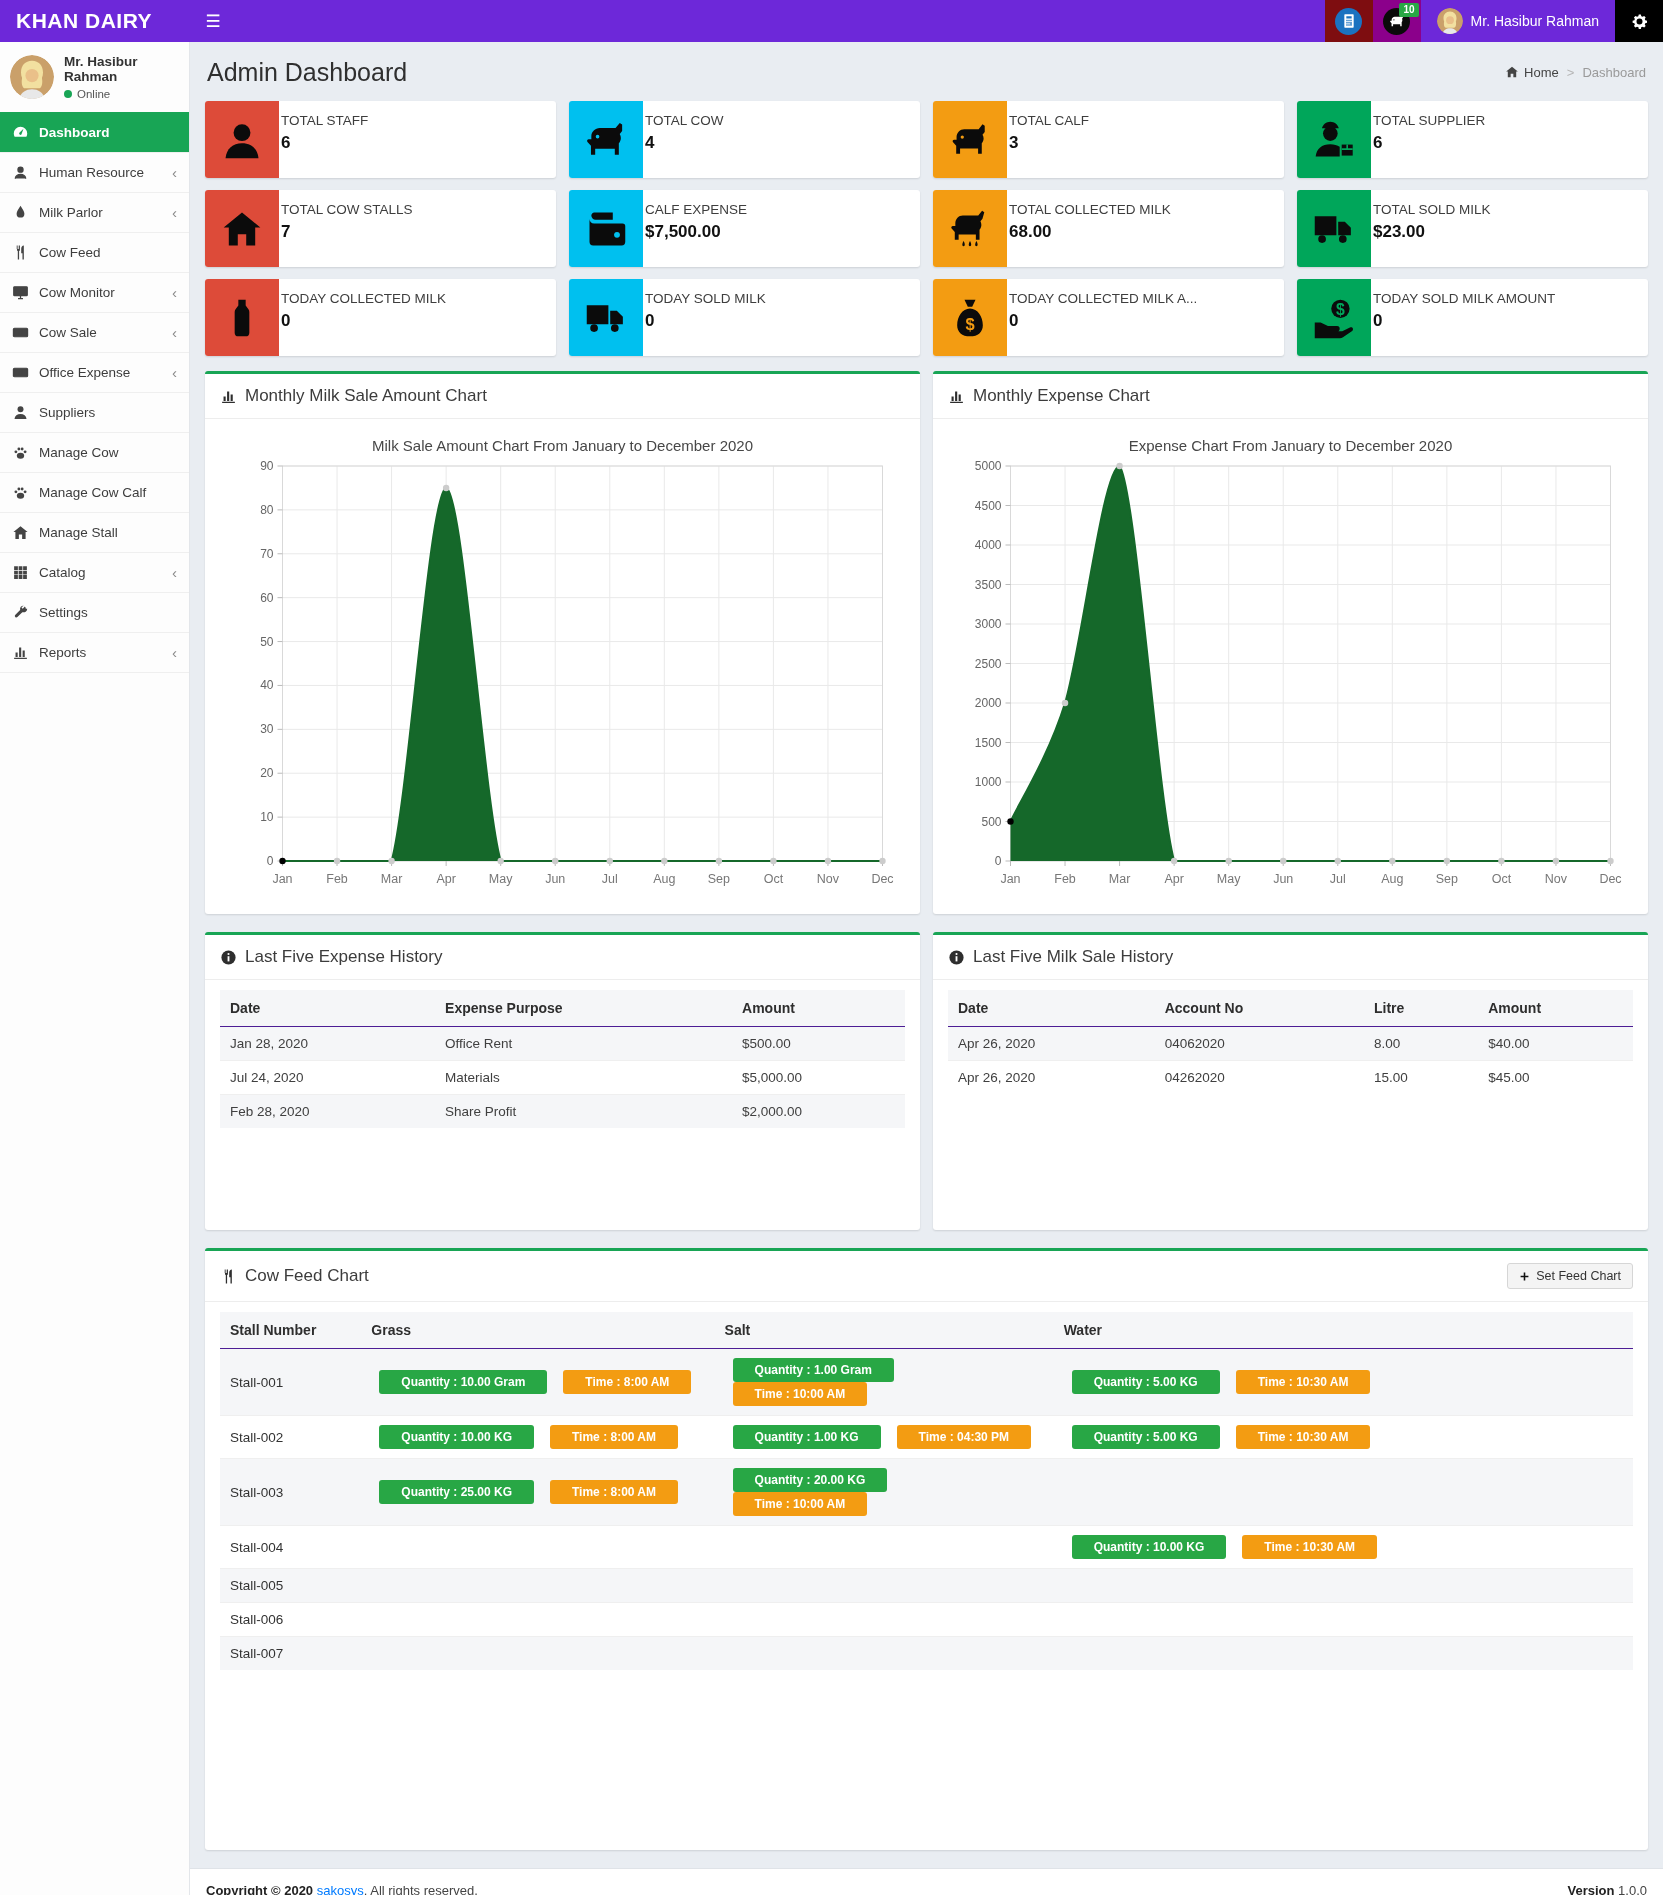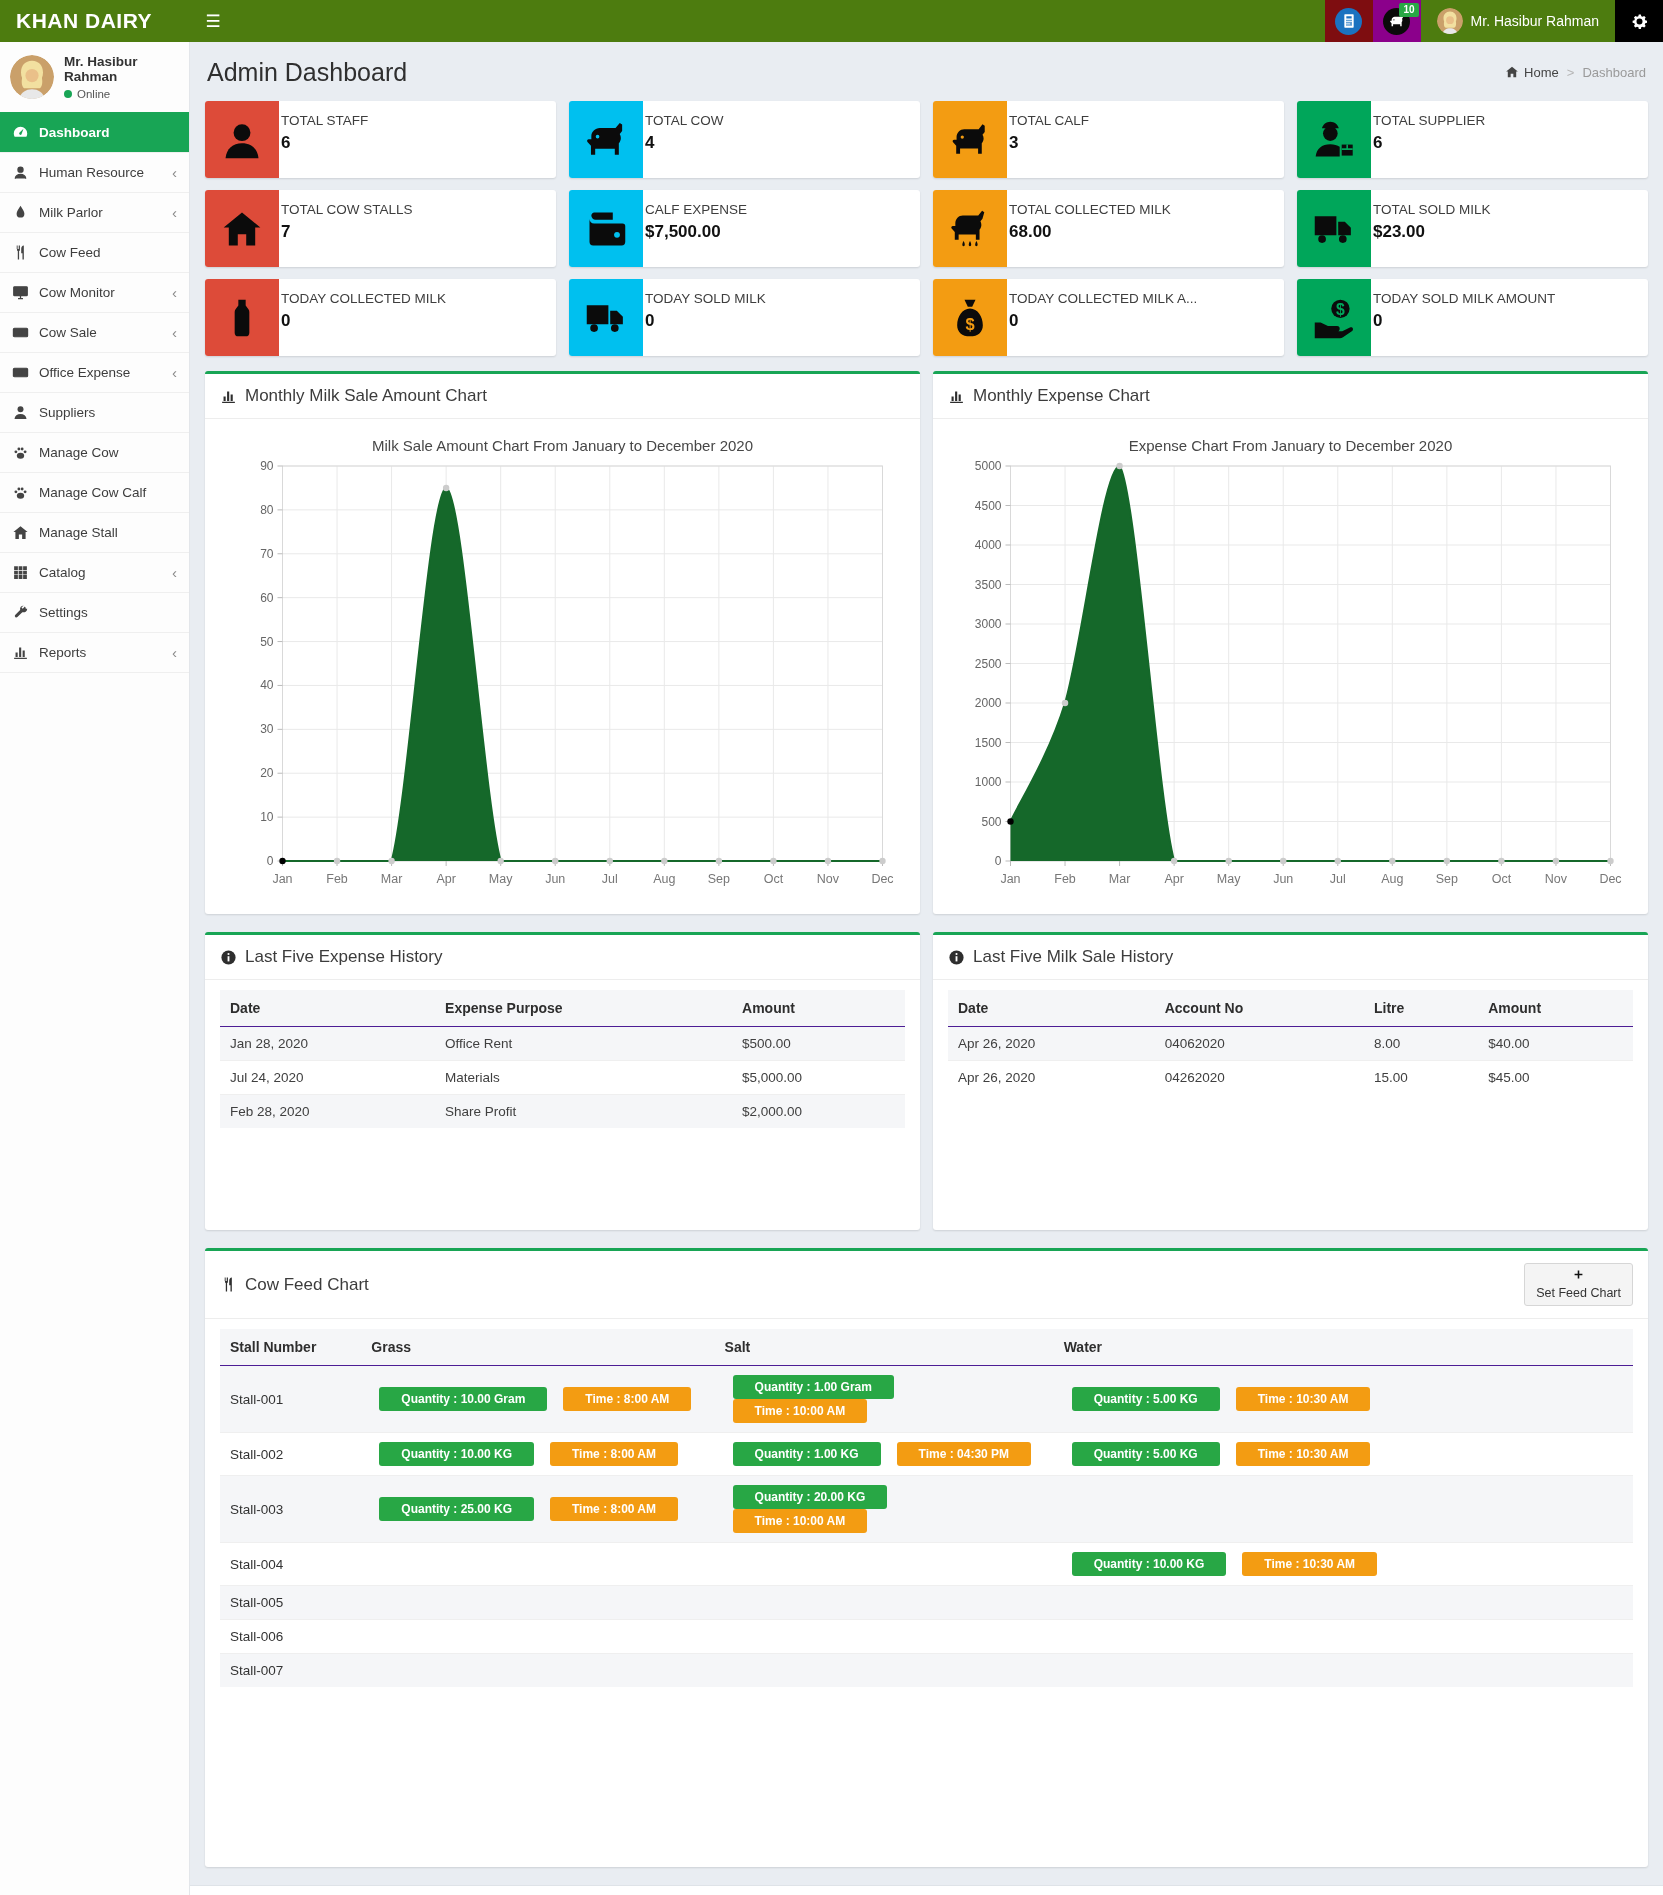--- a/index.html
+++ b/index.html
@@ -1,20 +1,20 @@
 <!DOCTYPE html>
 <html><head>
 <meta charset="utf-8">
 <style>
   * { margin:0; padding:0; box-sizing:border-box; }
   html,body { background:#e9edf2; font-family:"Liberation Sans", sans-serif; }
   body { width:1663px; min-height:1895px; margin:0 auto; }
 
   
-  .navbar { height:42px; background:#4d7c0f; display:flex; align-items:stretch; color:#fff; }
+  .navbar { height:42px; background:#6d28d9; display:flex; align-items:stretch; color:#fff; }
   .brand { width:190px; display:flex; align-items:center; padding-left:16px;
            font-size:21px; font-weight:bold; letter-spacing:.5px; }
   .hamburger { width:46px; display:flex; align-items:center; justify-content:center;
                font-size:17px; cursor:pointer; }
   .nav-spacer { flex:1; }
   .nav-box { width:48px; display:flex; align-items:center; justify-content:center; position:relative; cursor:pointer; }
   .nav-box.maroon { background:#7e0d10; }
   .nav-box.purple { background:#8b008b; }
   .nav-box.black  { background:#000; }
   .nav-circle { width:27px; height:27px; border-radius:50%; display:flex; align-items:center; justify-content:center; }
@@ -70,21 +70,21 @@
   .row2 { display:grid; grid-template-columns:1fr 1fr; gap:13px; margin-top:15px; }
   .card { background:#fff; border-radius:3px; border-top:3px solid #18a555; box-shadow:0 1px 2px rgba(0,0,0,.12); }
   .card-head { display:flex; align-items:center; gap:8px; padding:12px 15px; border-bottom:1px solid #ededed; }
   .card-title { font-size:17px; color:#3c3c3c; }
   .card-head .hi { width:17px; height:17px; color:#2e2e2e; }
   .card-head .hi svg { width:17px; height:17px; fill:currentColor; display:block; }
   .card-body { padding:8px 15px 18px 15px; }
   .chart-title { text-align:center; font-size:15px; color:#474747; margin:10px 0 2px 0; }
   .chart-svg { display:block; width:100%; }
   .btn-feed { margin-left:auto; display:flex; align-items:center; gap:6px; background:#f4f4f4;
-              border:1px solid #d6d6d6; border-radius:3px; padding:5px 11px; font-size:12.5px; color:#333; cursor:pointer;flex-direction:column; }
+              border:1px solid #d6d6d6; border-radius:3px; padding:5px 11px; font-size:12.5px; color:#333; cursor:pointer; }
   .btn-feed svg { width:11px; height:11px; fill:#111; }
 
   
   table { width:100%; border-collapse:collapse; }
   th { text-align:left; font-size:14px; color:#2e2e2e; padding:10px 10px; border-bottom:1px solid #4c1d95; }
   td { font-size:13.5px; color:#404040; padding:9px 10px; border-top:1px solid #efefef; }
   tbody tr:nth-child(odd) { background:#f5f6f8; }
   thead tr { background:#f5f6f8; }
   .tbl-body { min-height:250px; padding:10px 15px 15px 15px; }
   .feed-body { padding:10px 15px 15px 15px; }

